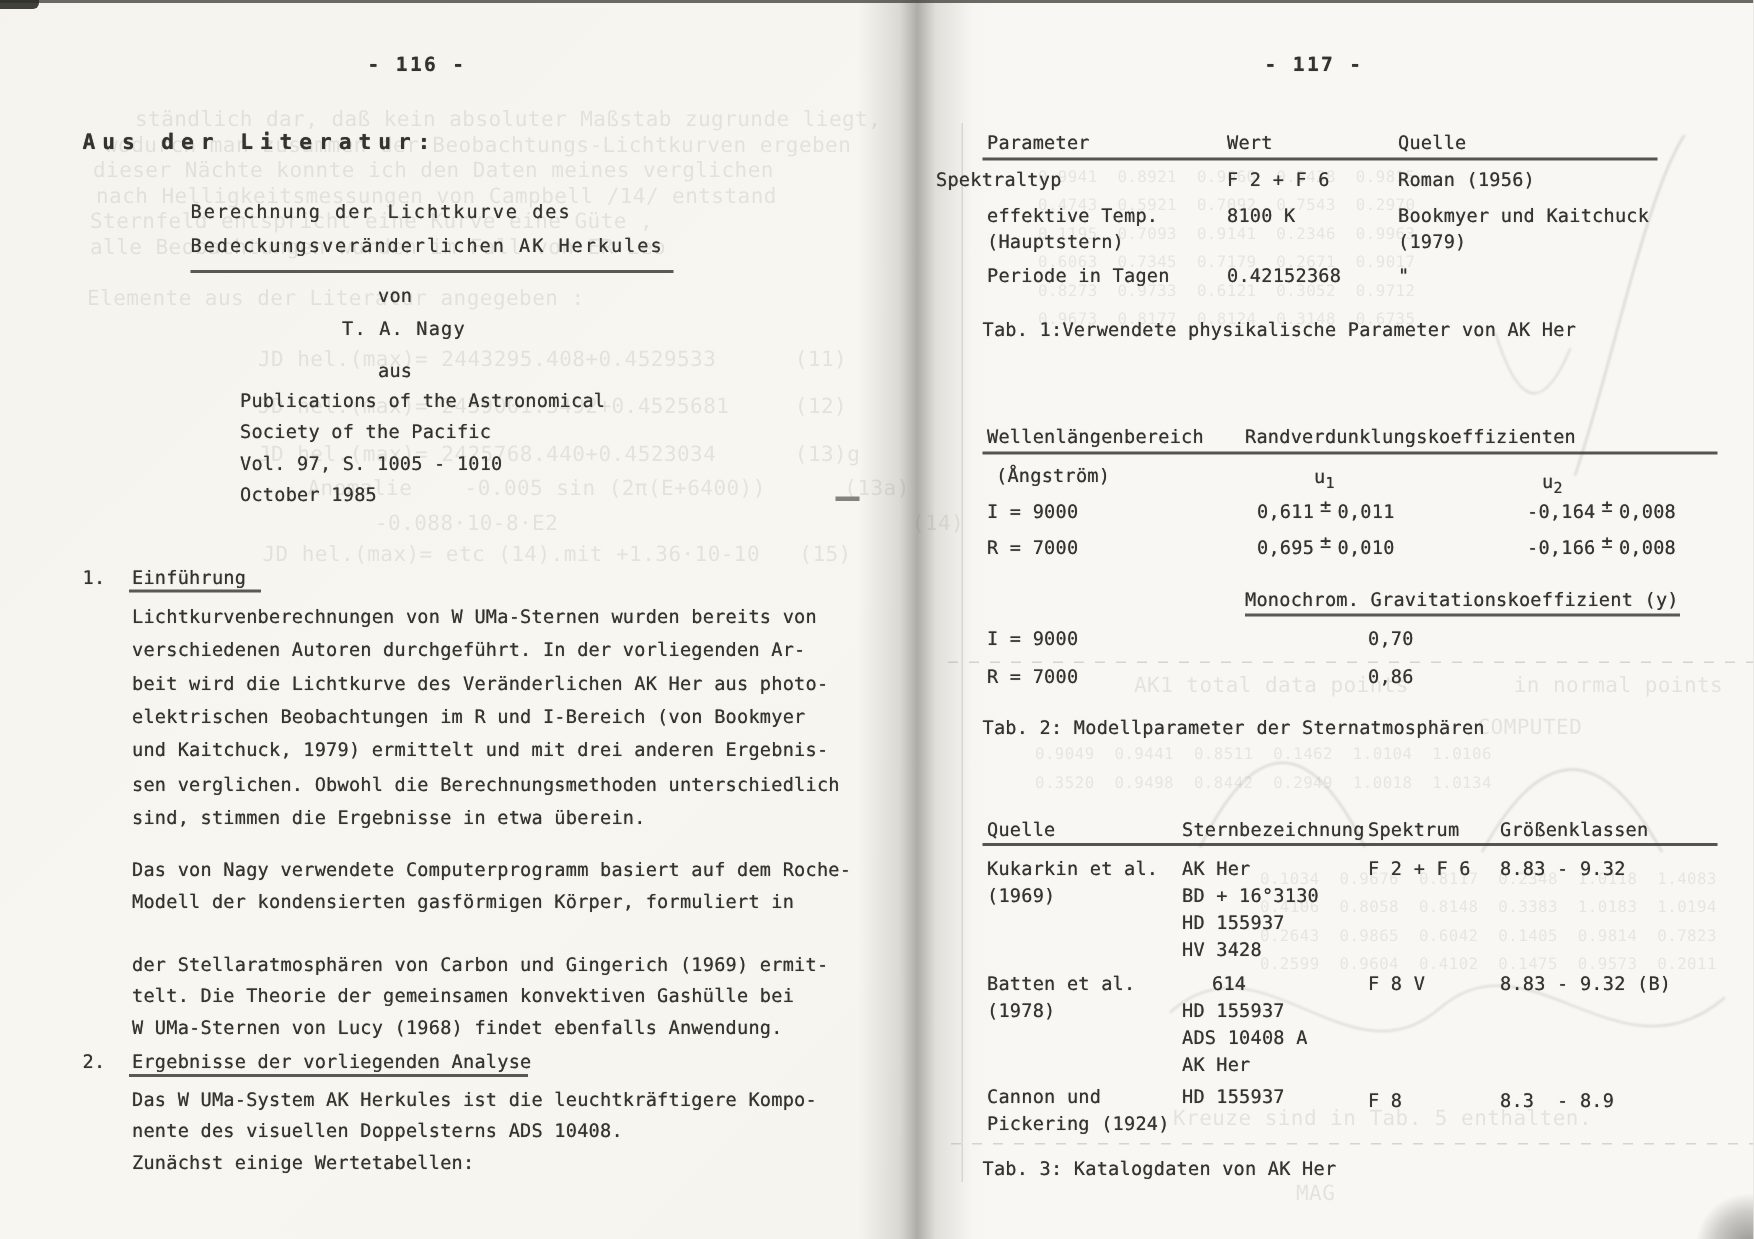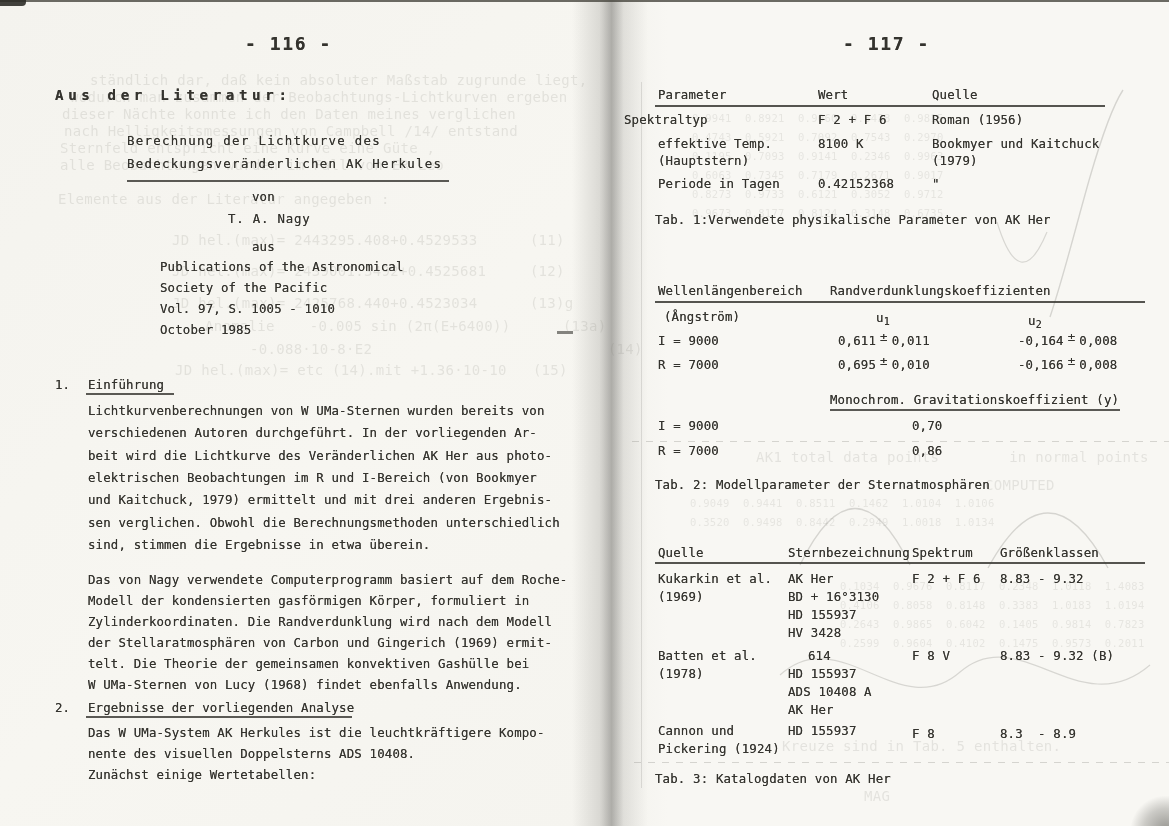--- a/index.html
+++ b/index.html
@@ -22,21 +22,21 @@
     position:absolute; right:-6px; bottom:-8px; width:44px; height:38px;
     background:radial-gradient(ellipse at 80% 90%, rgba(100,99,94,.65) 0%, rgba(120,119,114,.35) 45%, rgba(120,119,114,0) 72%);
   }
   .gutter-dash { position:absolute; left:557px; top:331px; width:16px; height:3px; background:#53524d; opacity:.7; }
 
   .t {
     position:absolute; font-size:12.4px; line-height:15px; color:#34332e;
     white-space:pre; letter-spacing:.15px;
     text-shadow:0 0 .5px rgba(52,51,46,.75);
   }
-  .pagenum { font-size:18px; font-weight:bold; letter-spacing:1.6px; }
+  .pagenum { font-size:13px; font-weight:bold; letter-spacing:1.6px; }
   .main-heading { font-size:14.2px; font-weight:bold; letter-spacing:4.6px; }
   .title { letter-spacing:1.3px; }
   .rule { position:absolute; height:2px; background:#3e3d38; opacity:.88; }
   .uline { position:absolute; height:1.6px; background:#3e3d38; opacity:.85; }
 
   .pm { display:inline-block; position:relative; top:-4px; margin:0 4px 0 4px; }
   sub { font-size:10px; }
 
   .ghost {
     position:absolute; font-size:14px; color:#83827a; opacity:.17;
@@ -133,21 +133,20 @@
   <div class="t" style="left:88px;top:403px">Lichtkurvenberechnungen von W UMa-Sternen wurden bereits von</div>
   <div class="t" style="left:88px;top:425px">verschiedenen Autoren durchgeführt. In der vorliegenden Ar-</div>
   <div class="t" style="left:88px;top:470px">elektrischen Beobachtungen im R und I-Bereich (von Bookmyer</div>
   <div class="t" style="left:88px;top:448px">beit wird die Lichtkurve des Veränderlichen AK Her aus photo-</div>
   <div class="t" style="left:88px;top:492px">und Kaitchuck, 1979) ermittelt und mit drei anderen Ergebnis-</div>
   <div class="t" style="left:88px;top:515px">sen verglichen. Obwohl die Berechnungsmethoden unterschiedlich</div>
   <div class="t" style="left:88px;top:537px">sind, stimmen die Ergebnisse in etwa überein.</div>
 
   <div class="t" style="left:88px;top:593px">Modell der kondensierten gasförmigen Körper, formuliert in</div>
   <div class="t" style="left:88px;top:572px">Das von Nagy verwendete Computerprogramm basiert auf dem Roche-</div>
-  <div class="t" style="left:88px;top:614px">Zylinderkoordinaten. Die Randverdunklung wird nach dem Modell</div>
   <div class="t" style="left:88px;top:635px">der Stellaratmosphären von Carbon und Gingerich (1969) ermit-</div>
   <div class="t" style="left:88px;top:656px">telt. Die Theorie der gemeinsamen konvektiven Gashülle bei</div>
   <div class="t" style="left:88px;top:677px">W UMa-Sternen von Lucy (1968) findet ebenfalls Anwendung.</div>
 
   <div class="t" style="left:55px;top:700px">2.</div>
   <div class="t" style="left:88px;top:700px">Ergebnisse der vorliegenden Analyse</div>
   <div class="uline" style="left:86px;top:716px;width:266px"></div>
 
   <div class="t" style="left:88px;top:725px">Das W UMa-System AK Herkules ist die leuchtkräftigere Kompo-</div>
   <div class="t" style="left:88px;top:746px">nente des visuellen Doppelsterns ADS 10408.</div>

